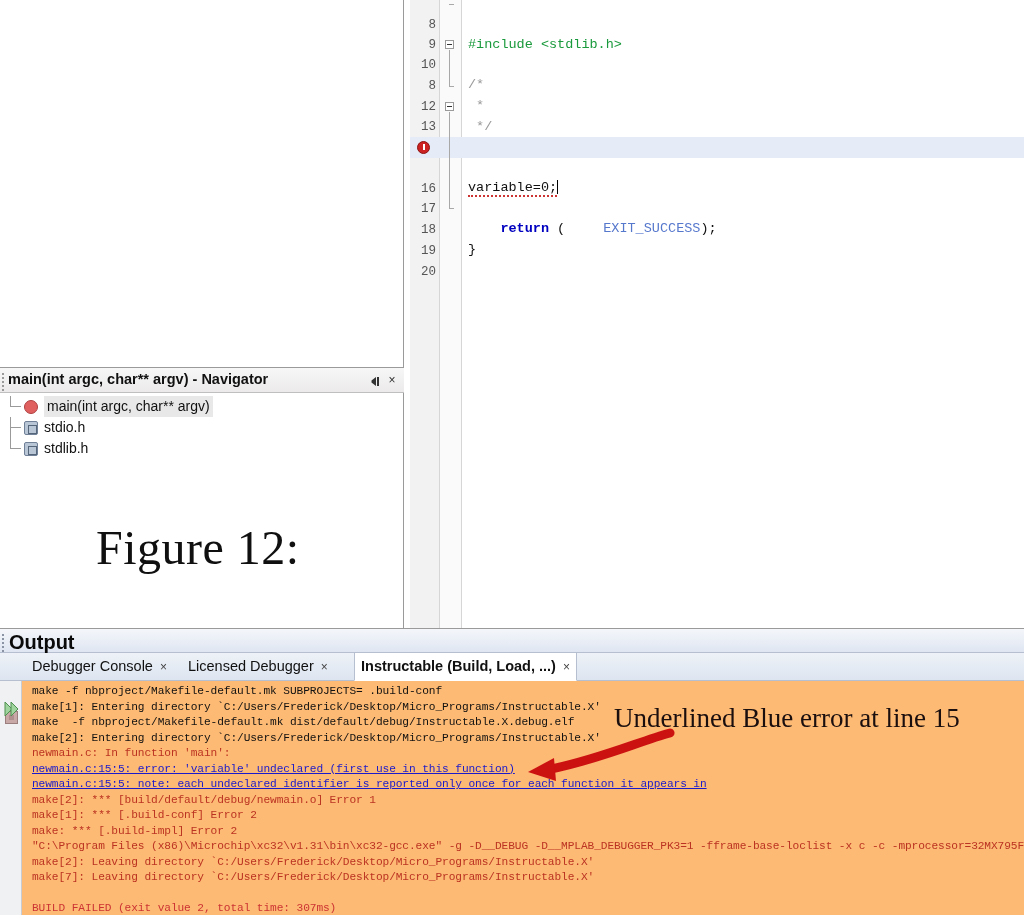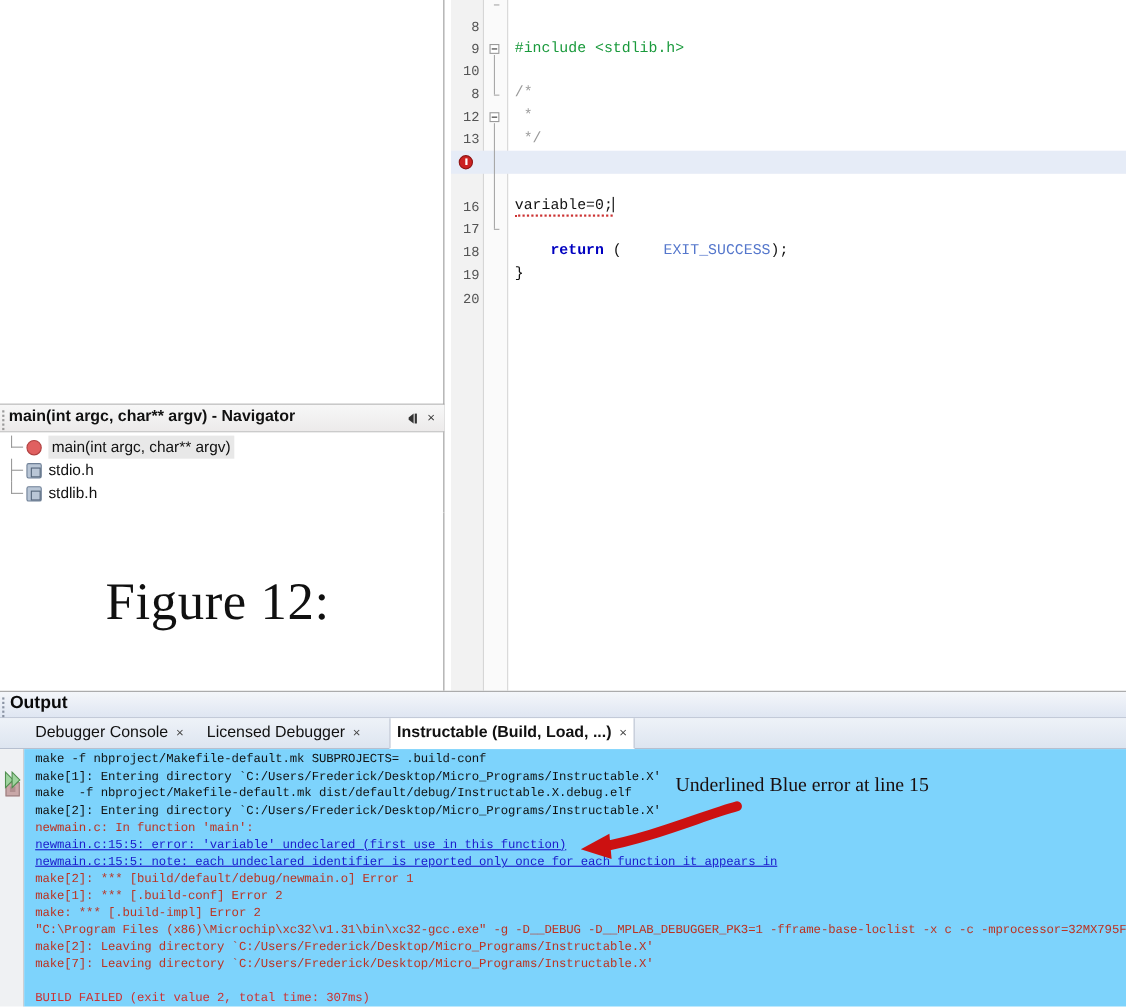--- a/index.html
+++ b/index.html
@@ -165,21 +165,21 @@
   }
   #out-titlebar {
     position: absolute; left: 0; top: 0; width: 1024px; height: 24px;
     background: linear-gradient(to bottom, #f4f6fa 0%, #dfe6f2 100%);
     border-bottom: 1px solid #b6bfcf;
   }
   #out-grip { position: absolute; left: 2px; top: 5px; width: 3px; height: 14px; }
   #out-grip i { display:block; width:2px; height:2px; background:#8a93a3; margin-bottom:2px; }
   #out-title {
     position: absolute; left: 9px; top: 2px;
-    font-size: 16px; font-weight: bold; color: #0a0a0a;
+    font-size: 20px; font-weight: bold; color: #0a0a0a;
   }
   #out-tabstrip {
     position: absolute; left: 0; top: 24px; width: 1024px; height: 28px;
     background: linear-gradient(to bottom, #eef2f8 0%, #dde5f0 100%);
     border-bottom: 1px solid #b6bfcf;
   }
   .out-tab {
     position: absolute; top: 0; height: 28px; line-height: 27px;
     font-size: 14.5px; color: #111; white-space: nowrap; cursor: pointer;
     padding: 0 6px;
@@ -202,37 +202,37 @@
   }
   #icon-stop::after {
     content: ""; position: absolute; left: 3px; top: 3px;
     width: 5px; height: 5px; background: #b08f8f;
   }
   #icon-rerun {
     position: absolute; left: 3px; top: 20px; width: 17px; height: 16px;
   }
   #out-console {
     position: absolute; left: 22px; top: 52px; right: 0; height: 235px;
-    background: #7dd3fc; overflow: hidden;
+    background: #fdba74; overflow: hidden;
   }
   .out-line {
     position: absolute; left: 10px; height: 15.5px; line-height: 15.5px;
     font-family: "Liberation Mono", monospace; font-size: 11.2px;
     white-space: pre; letter-spacing: -0.1px;
   }
   .c-make { color: #111111; }
   .c-err  { color: #bb3322; }
   .c-link { color: #1a1acc; text-decoration: underline; }
   .c-fail { color: #cc3333; }
 
   
   #annotation-text {
     position: absolute; left: 614px; top: 703px;
     font-family: "Liberation Serif", serif;
-    font-size: 18px; color: #1a0e0e; white-space: nowrap;
+    font-size: 27px; color: #1a0e0e; white-space: nowrap;
   }
   #annotation-arrow {
     position: absolute; left: 520px; top: 725px;
     width: 170px; height: 60px; pointer-events: none;
   }
 </style>
 </head>
 <body>
 
 <div id="root">

